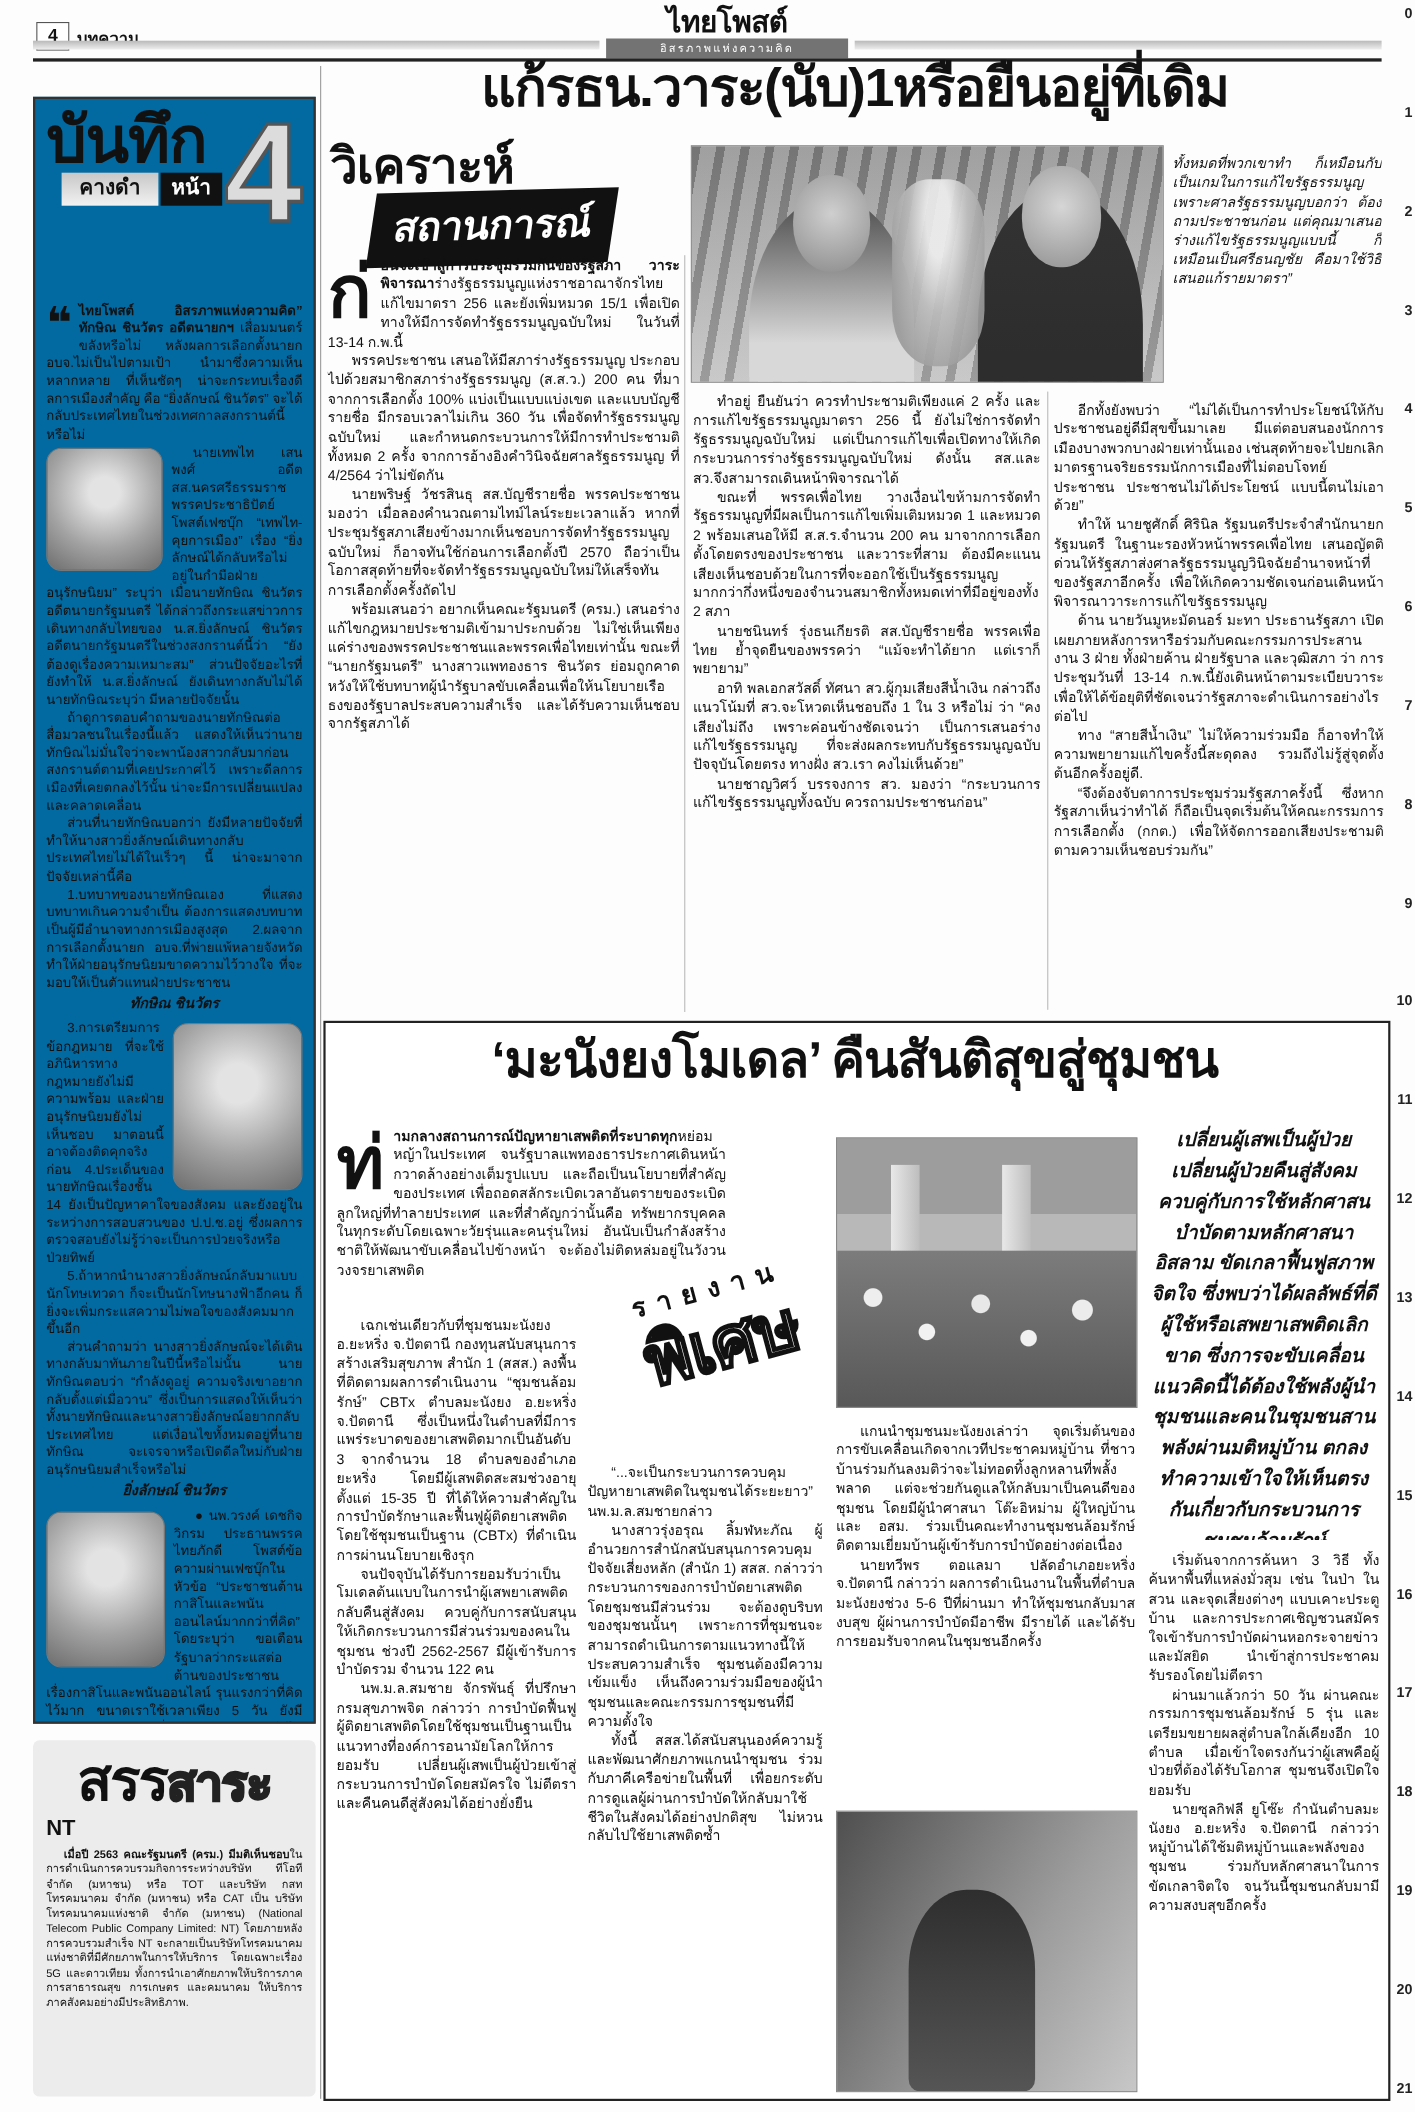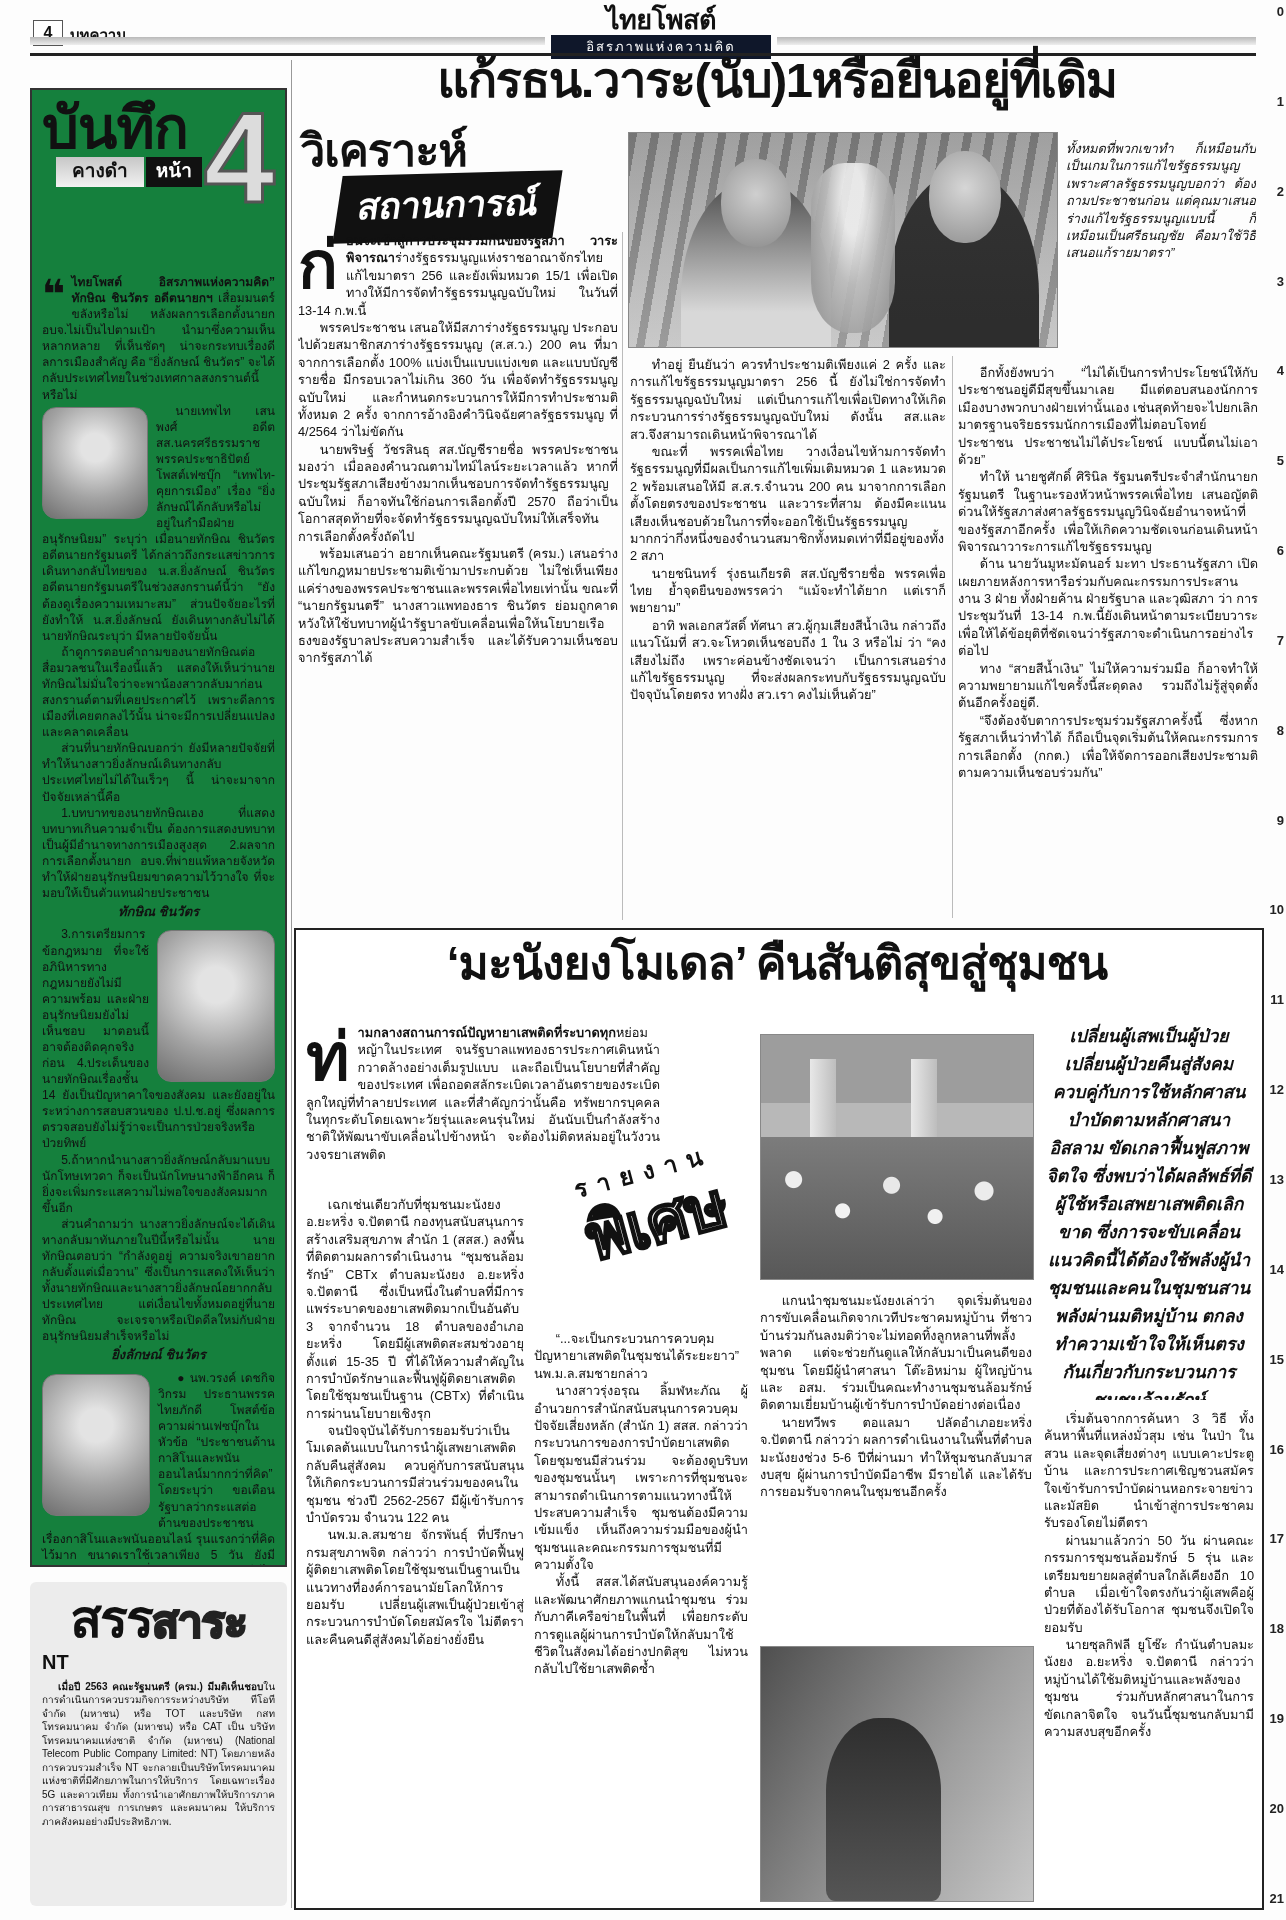--- a/index.html
+++ b/index.html
@@ -9,34 +9,34 @@
   }
   .abs{position:absolute;}
   
   .pagenum{left:33px;top:20px;width:28px;height:24px;border:1.5px solid #555;
     font-size:16px;font-weight:bold;display:flex;align-items:center;justify-content:center;background:#fff;}
   .section-label{left:70px;top:23px;font-size:15px;font-weight:bold;}
   .head-strip{left:30px;top:37px;width:1226px;height:8px;
     background:linear-gradient(180deg,#b9b9b9,#eee);}
   .masthead{left:545px;top:4px;width:220px;background:#fdfdfd;text-align:center;padding:2px 6px;}
   .masthead .mh-title{font-size:27px;font-weight:900;letter-spacing:-.5px;line-height:1.05;display:block;}
-  .masthead .mh-tag{display:block;background:#0f172a;color:#fff;font-size:13px;letter-spacing:2px;
+  .masthead .mh-tag{display:block;background:#737373;color:#fff;font-size:10px;letter-spacing:2px;
     padding:1px 0 2px;margin-top:1px;}
   .head-rule{left:30px;top:53px;width:1226px;height:3px;background:#222;}
   
   .ruler{right:2px;top:4px;height:1902px;width:22px;display:flex;flex-direction:column;
     justify-content:space-between;align-items:flex-end;font-size:13px;font-weight:bold;color:#222;}
   
   .col{position:absolute;text-align:justify;font-size:12.8px;line-height:1.36;overflow:hidden;}
   .col p{margin:0;text-indent:1.7em;}
   .col p.noindent{text-indent:0;}
   .italic{font-style:italic;}
   b,.b{font-weight:bold;}
   
-  .rail{left:30px;top:88px;width:257px;height:1479px;border:2px solid #333;background:#15803d;
+  .rail{left:30px;top:88px;width:257px;height:1479px;border:2px solid #333;background:#0369a1;
     padding:10px;box-sizing:border-box;overflow:hidden;font-size:12px;line-height:1.34;text-align:justify;}
   .rail p{margin:0;text-indent:1.6em;}
   .rail-logo{position:relative;height:168px;margin-bottom:6px;}
   .rail-logo .w1{font-size:58px;font-weight:900;line-height:.95;letter-spacing:-1px;}
   .rail-logo .row2{margin-top:2px;margin-left:14px;}
   .rail-logo .w2{display:inline-block;background:linear-gradient(180deg,#c7c7c7,#f2f2f2);
     font-size:19px;font-weight:800;padding:1px 16px 3px;}
   .rail-logo .w3{display:inline-block;background:#111;color:#fff;font-size:19px;font-weight:800;
     padding:1px 10px 3px;margin-left:2px;}
   .rail-logo .big4{position:absolute;right:0;top:-6px;font-size:128px;font-weight:900;
@@ -217,20 +217,21 @@
       <p>นายพริษฐ์ วัชรสินธุ สส.บัญชีรายชื่อ พรรคประชาชน มองว่า เมื่อลองคำนวณตามไทม์ไลน์ระยะเวลาแล้ว หากที่ประชุมรัฐสภาเสียงข้างมากเห็นชอบการจัดทำรัฐธรรมนูญฉบับใหม่ ก็อาจทันใช้ก่อนการเลือกตั้งปี 2570 ถือว่าเป็นโอกาสสุดท้ายที่จะจัดทำรัฐธรรมนูญฉบับใหม่ให้เสร็จทันการเลือกตั้งครั้งถัดไป</p>
       <p>พร้อมเสนอว่า อยากเห็นคณะรัฐมนตรี (ครม.) เสนอร่างแก้ไขกฎหมายประชามติเข้ามาประกบด้วย ไม่ใช่เห็นเพียงแค่ร่างของพรรคประชาชนและพรรคเพื่อไทยเท่านั้น ขณะที่ “นายกรัฐมนตรี” นางสาวแพทองธาร ชินวัตร ย่อมถูกคาดหวังให้ใช้บทบาทผู้นำรัฐบาลขับเคลื่อนเพื่อให้นโยบายเรือธงของรัฐบาลประสบความสำเร็จ และได้รับความเห็นชอบจากรัฐสภาได้</p>
     </div>
 </div>
 
 <div class="col" style="left:630px;top:356px;width:316px;height:562px;">
     <p>ทำอยู่ ยืนยันว่า ควรทำประชามติเพียงแค่ 2 ครั้ง และการแก้ไขรัฐธรรมนูญมาตรา 256 นี้ ยังไม่ใช่การจัดทำรัฐธรรมนูญฉบับใหม่ แต่เป็นการแก้ไขเพื่อเปิดทางให้เกิดกระบวนการร่างรัฐธรรมนูญฉบับใหม่ ดังนั้น สส.และ สว.จึงสามารถเดินหน้าพิจารณาได้</p>
     <p>ขณะที่ พรรคเพื่อไทย วางเงื่อนไขห้ามการจัดทำรัฐธรรมนูญที่มีผลเป็นการแก้ไขเพิ่มเติมหมวด 1 และหมวด 2 พร้อมเสนอให้มี ส.ส.ร.จำนวน 200 คน มาจากการเลือกตั้งโดยตรงของประชาชน และวาระที่สาม ต้องมีคะแนนเสียงเห็นชอบด้วยในการที่จะออกใช้เป็นรัฐธรรมนูญ มากกว่ากึ่งหนึ่งของจำนวนสมาชิกทั้งหมดเท่าที่มีอยู่ของทั้ง 2 สภา</p>
     <p>นายชนินทร์ รุ่งธนเกียรติ สส.บัญชีรายชื่อ พรรคเพื่อไทย ย้ำจุดยืนของพรรคว่า “แม้จะทำได้ยาก แต่เราก็พยายาม”</p>
     <p>อาทิ พลเอกสวัสดิ์ ทัศนา สว.ผู้กุมเสียงสีน้ำเงิน กล่าวถึงแนวโน้มที่ สว.จะโหวตเห็นชอบถึง 1 ใน 3 หรือไม่ ว่า “คงเสียงไม่ถึง เพราะค่อนข้างชัดเจนว่า เป็นการเสนอร่างแก้ไขรัฐธรรมนูญ ที่จะส่งผลกระทบกับรัฐธรรมนูญฉบับปัจจุบันโดยตรง ทางฝั่ง สว.เรา คงไม่เห็นด้วย”</p>
+    <p>นายชาญวิศว์ บรรจงการ สว. มองว่า “กระบวนการแก้ไขรัฐธรรมนูญทั้งฉบับ ควรถามประชาชนก่อน”</p>
   </div>
 
 <div class="col" style="left:958px;top:364px;width:300px;height:562px;">
     <p>อีกทั้งยังพบว่า “ไม่ได้เป็นการทำประโยชน์ให้กับประชาชนอยู่ดีมีสุขขึ้นมาเลย มีแต่ตอบสนองนักการเมืองบางพวกบางฝ่ายเท่านั้นเอง เช่นสุดท้ายจะไปยกเลิกมาตรฐานจริยธรรมนักการเมืองที่ไม่ตอบโจทย์ประชาชน ประชาชนไม่ได้ประโยชน์ แบบนี้ตนไม่เอาด้วย”</p>
     <p>ทำให้ นายชูศักดิ์ ศิรินิล รัฐมนตรีประจำสำนักนายกรัฐมนตรี ในฐานะรองหัวหน้าพรรคเพื่อไทย เสนอญัตติด่วนให้รัฐสภาส่งศาลรัฐธรรมนูญวินิจฉัยอำนาจหน้าที่ของรัฐสภาอีกครั้ง เพื่อให้เกิดความชัดเจนก่อนเดินหน้าพิจารณาวาระการแก้ไขรัฐธรรมนูญ</p>
     <p>ด้าน นายวันมูหะมัดนอร์ มะทา ประธานรัฐสภา เปิดเผยภายหลังการหารือร่วมกับคณะกรรมการประสานงาน 3 ฝ่าย ทั้งฝ่ายค้าน ฝ่ายรัฐบาล และวุฒิสภา ว่า การประชุมวันที่ 13-14 ก.พ.นี้ยังเดินหน้าตามระเบียบวาระ เพื่อให้ได้ข้อยุติที่ชัดเจนว่ารัฐสภาจะดำเนินการอย่างไรต่อไป</p>
     <p>ทาง “สายสีน้ำเงิน” ไม่ให้ความร่วมมือ ก็อาจทำให้ความพยายามแก้ไขครั้งนี้สะดุดลง รวมถึงไม่รู้สู่จุดตั้งต้นอีกครั้งอยู่ดี.</p>
     <p>“จึงต้องจับตาการประชุมร่วมรัฐสภาครั้งนี้ ซึ่งหากรัฐสภาเห็นว่าทำได้ ก็ถือเป็นจุดเริ่มต้นให้คณะกรรมการการเลือกตั้ง (กกต.) เพื่อให้จัดการออกเสียงประชามติตามความเห็นชอบร่วมกัน”</p>
   </div>
 

